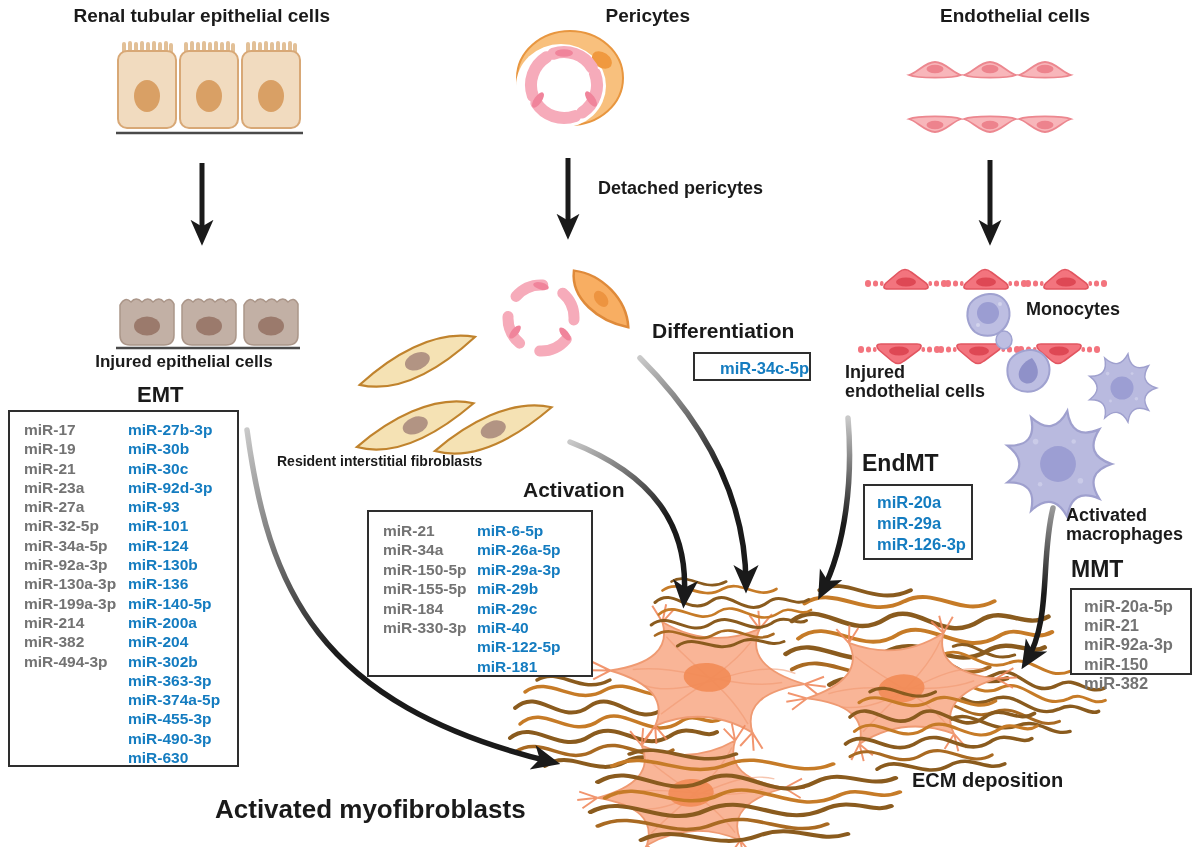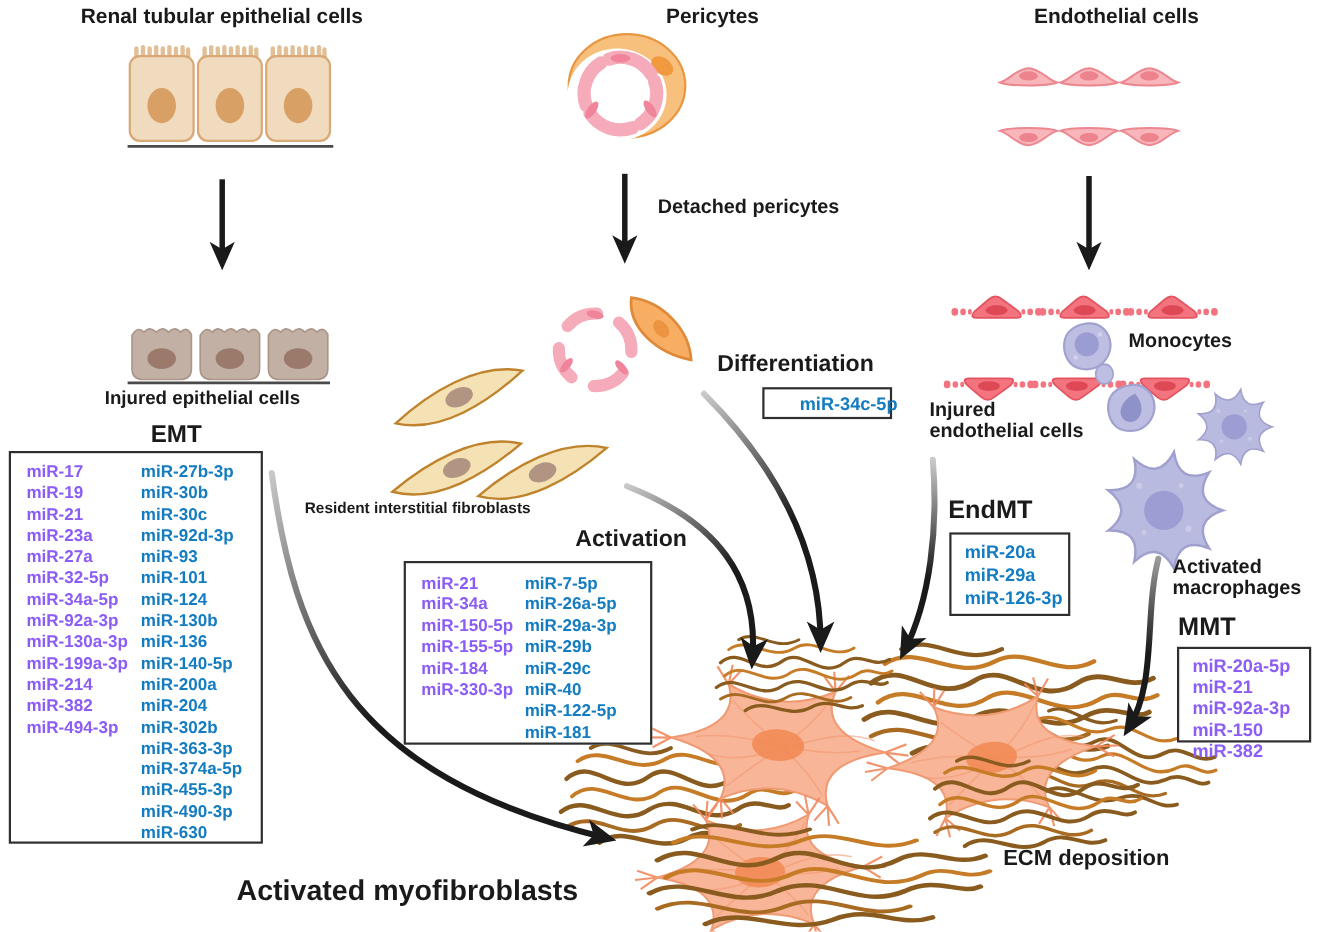--- a/index.html
+++ b/index.html
@@ -12,27 +12,27 @@
     position:absolute;font-weight:bold;color:#1a1a1a;white-space:pre-line;
     line-height:1.08;
   }
   .t-top{font-size:19px;text-align:right;}
   .t-mid{font-size:18px;}
   .t-proc{font-size:22px;}
   .mir-box{
     position:absolute;background:#fff;border:2px solid #2e2e2e;box-sizing:border-box;
   }
   .mir-col{position:absolute;font-weight:bold;}
-  .mir-red{color:#8b5cf6;}
+  .mir-red{color:#737373;}
   .mir-blue{color:#147CC0;}
   .emt-col{font-size:15.5px;line-height:19.3px;}
   .act-col{font-size:15.5px;line-height:19.4px;}
   .small-col{font-size:16.5px;line-height:21px;}
   .mmt-col{font-size:16.5px;line-height:19.2px;}
-  .diff-col{font-size:16.5px;line-height:20px;text-align:left;width:100%;margin-left:32px;}
+  .diff-col{font-size:16.5px;line-height:20px;text-align:right;width:100%;}
 </style>
 </head>
 <body>
 
 <div id="canvas">
 
   <svg class="art" width="1200" height="847" viewBox="0 0 1200 847">
     <defs>
       <marker id="ah" viewBox="0 0 10 10" refX="7" refY="5" markerWidth="5.2" markerHeight="5.2" orient="auto-start-reverse">
         <path d="M0,0.6 L10,5 L0,9.4 L2.6,5 Z" fill="#1a1a1a"></path>
@@ -317,21 +317,21 @@
   <div class="mir-box" style="left:367px;top:510px;width:226px;height:167px;">
     <div class="mir-col mir-red act-col" style="left:14px;top:9px;">
         <div class="mir-item">miR-21</div>
         <div class="mir-item">miR-34a</div>
         <div class="mir-item">miR-150-5p</div>
         <div class="mir-item">miR-155-5p</div>
         <div class="mir-item">miR-184</div>
         <div class="mir-item">miR-330-3p</div>
       </div>
     <div class="mir-col mir-blue act-col" style="left:108px;top:9px;">
-        <div class="mir-item">miR-7-5p</div>
+        <div class="mir-item">miR-6-5p</div>
         <div class="mir-item">miR-26a-5p</div>
         <div class="mir-item">miR-29a-3p</div>
         <div class="mir-item">miR-29b</div>
         <div class="mir-item">miR-29c</div>
         <div class="mir-item">miR-40</div>
         <div class="mir-item">miR-122-5p</div>
         <div class="mir-item">miR-181</div>
       </div>
   </div>
 

